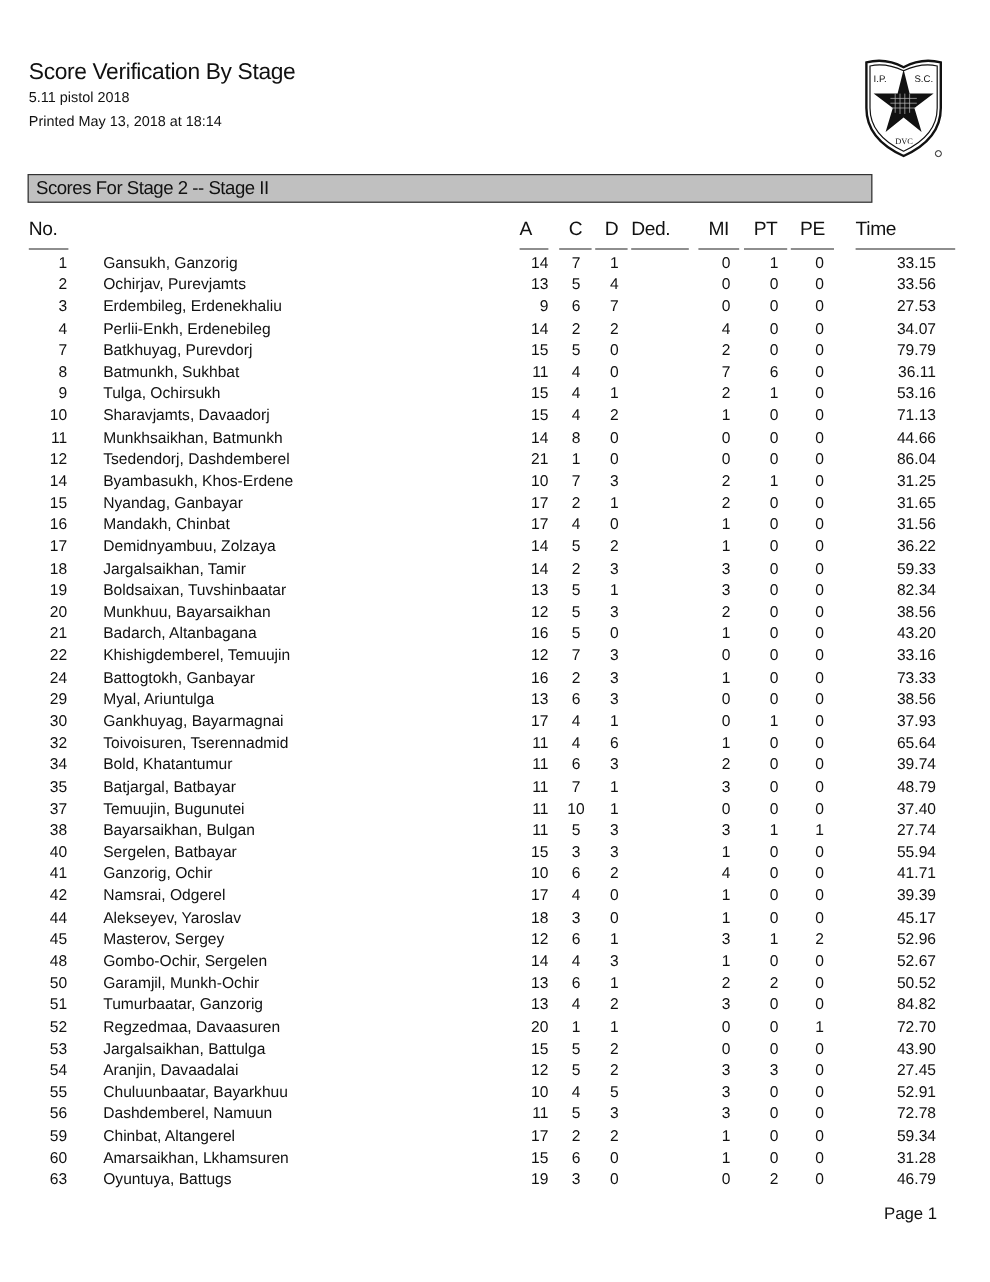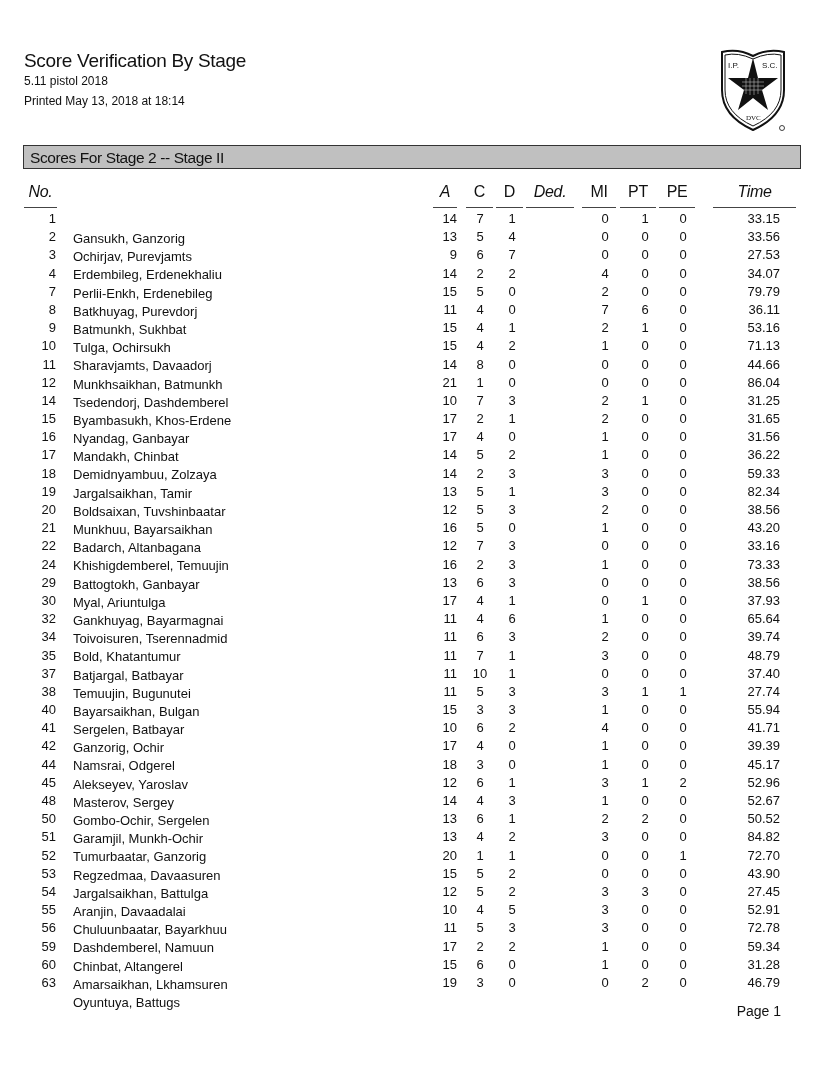--- a/index.html
+++ b/index.html
@@ -2,31 +2,31 @@
 <html><head>
 <meta charset="utf-8">
 <style>
   html, body { margin: 0; padding: 0; background: #ffffff; }
   body { width: 825px; height: 1068px; position: relative; font-family: "Liberation Sans", sans-serif; color: #111; overflow: hidden; }
   .hdr { position: absolute; left: 24px; top: 50px; }
   .hdr .title { font-size: 19px; line-height: 22px; letter-spacing: -0.3px; }
   .hdr .event { font-size: 12px; line-height: 19px; }
   .hdr .printed { font-size: 12px; line-height: 21px; }
   .logo { position: absolute; left: 718px; top: 48px; width: 70px; height: 86px; }
-  .stage-bar { position: absolute; left: 23px; top: 145px; width: 778px; height: 24px; background: #c0c0c0; border: 1px solid #333; box-sizing: border-box; }
+  .stage-bar { position: absolute; left: 23px; top: 145px; width: 704px; height: 24px; background: #c0c0c0; border: 1px solid #333; box-sizing: border-box; }
   .stage-bar span { position: absolute; left: 6px; top: 3px; font-size: 15.5px; letter-spacing: -0.4px; }
   .thead { position: absolute; top: 183px; left: 0; width: 825px; height: 26px; }
   .th { position: absolute; font-size: 16px; letter-spacing: -0.3px; top: 0; border-bottom: 1.5px solid #444; padding-bottom: 4px; box-sizing: border-box; height: 25px; }
-  .th.r { text-align: center; font-style: italic; }
+  .th.r { text-align: left; }
   .th.c { text-align: center; }
   .rows { position: absolute; top: 210px; left: 0; width: 825px; }
   .row { position: relative; height: 18.2px; font-size: 13px; line-height: 18px; }
   .cell { position: absolute; top: 0; white-space: nowrap; }
   .c-no { left: 24px; width: 32px; text-align: right; }
-  .c-name { left: 73px; margin-top: 20px; }
+  .c-name { left: 86px; }
   .c-a { left: 433px; width: 24px; text-align: right; }
   .c-c { left: 470px; width: 20px; text-align: center; }
   .c-d { left: 502px; width: 20px; text-align: center; }
   .c-ded { left: 532px; width: 44px; text-align: center; }
   .c-mi { left: 590px; width: 30px; text-align: center; }
   .c-pt { left: 630px; width: 30px; text-align: center; }
   .c-pe { left: 668px; width: 30px; text-align: center; }
   .c-time { left: 700px; width: 80px; text-align: right; }
   .footer { position: absolute; right: 44px; top: 1003px; font-size: 14px; }
 </style>

